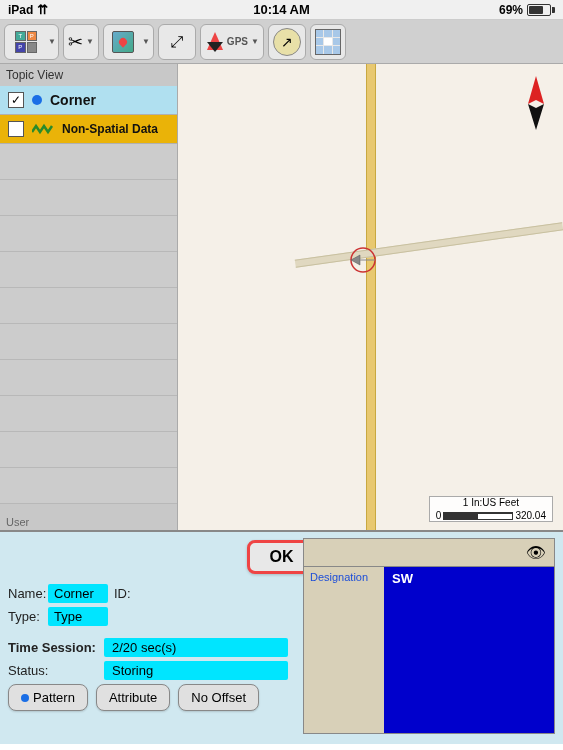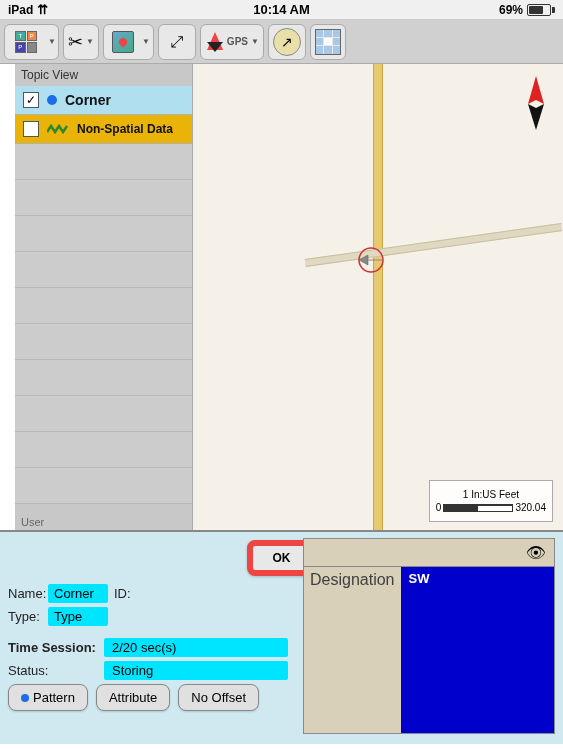--- a/index.html
+++ b/index.html
@@ -62,21 +62,20 @@
       
     }
 
     
     #left-panel {
       width: 178px;
       background: #c8c8c8;
       border-right: 1px solid #aaa;
       display: flex;
       flex-direction: column;
-      margin-left: 15px;
     }
     #topic-label {
       font-size: 12px;
       color: #333;
       padding: 4px 6px;
       background: #c8c8c8;
     }
     .topic-item {
       display: flex;
       align-items: center;
@@ -190,21 +189,21 @@
       flex-direction: column;
       align-items: center;
     }
 
     
     .scale-bar {
       position: absolute;
       bottom: 8px;
       right: 10px;
       background: rgba(255,255,255,0.85);
-      padding: 8px 6px;
+      padding: 0 6px;
       font-size: 10px;
       border: 1px solid #aaa;
     }
     .scale-line {
       display: flex;
       align-items: center;
       margin-top: 2px;
     }
 
     
@@ -216,24 +215,24 @@
       flex-direction: column;
       padding: 6px 8px;
       position: relative;
     }
     #ok-btn {
       position: absolute;
       top: 8px;
       left: 50%;
       transform: translateX(-50%);
       background: #e8e8e8;
-      border: 6px solid #ef4444;
+      border: 3px solid #ef4444;
       border-radius: 8px;
       padding: 5px 20px;
-      font-size: 12px;
+      font-size: 16px;
       font-weight: bold;
       cursor: pointer;
       box-shadow: 0 1px 3px rgba(0,0,0,0.2);
     }
 
     
     #form-area {
       flex: 1;
       padding-top: 4px;
     }
@@ -331,22 +330,22 @@
     .eye-icon {
       font-size: 16px;
     }
     #right-panel-row {
       display: flex;
       align-items: stretch;
       height: calc(100% - 28px);
     }
     .designation-label {
       padding: 4px 6px;
-      font-size: 16px;
-      color: #404040;
+      font-size: 11px;
+      color: #1d4ed8;
       writing-mode: horizontal-tb;
       min-width: 80px;
       background: #d8d0b8;
     }
     .designation-value {
       background: #0000cc;
       color: #fff;
       padding: 2px 8px;
       font-size: 13px;
       font-weight: bold;

